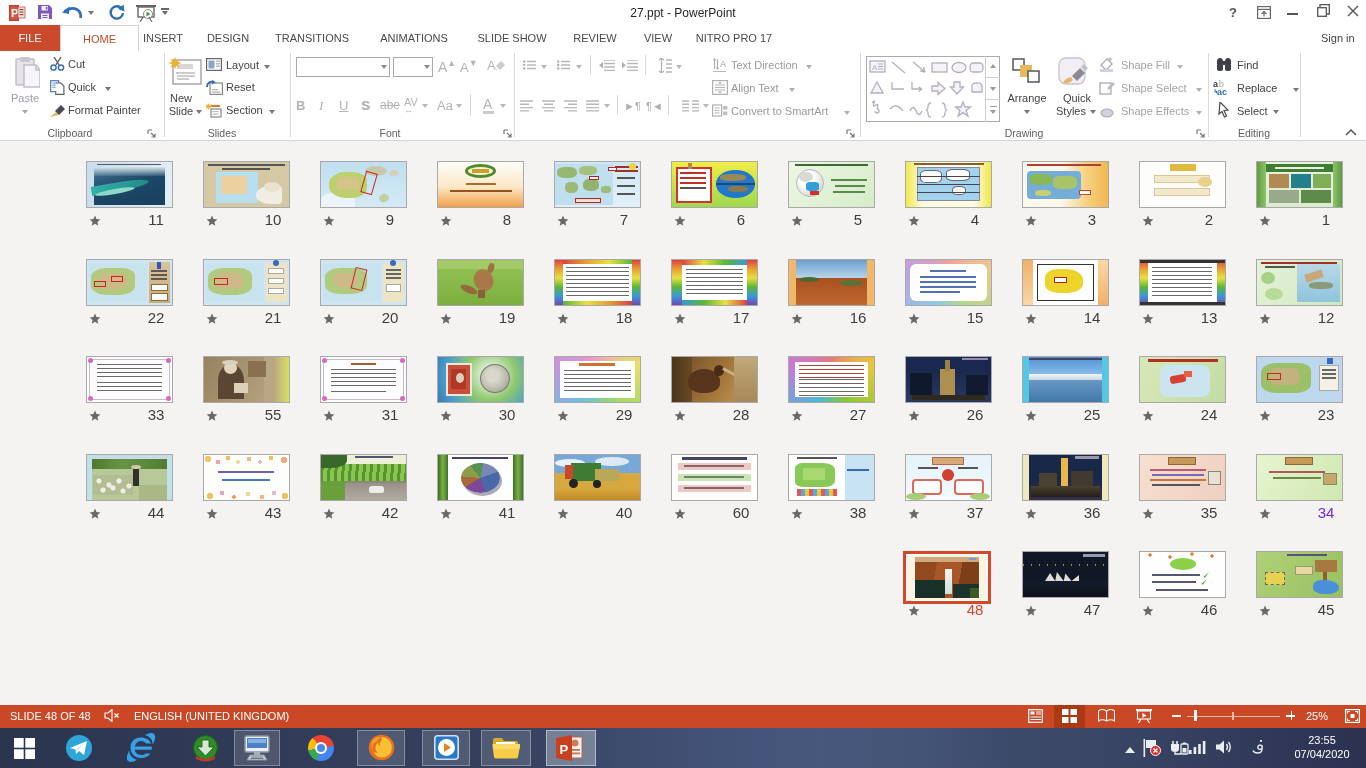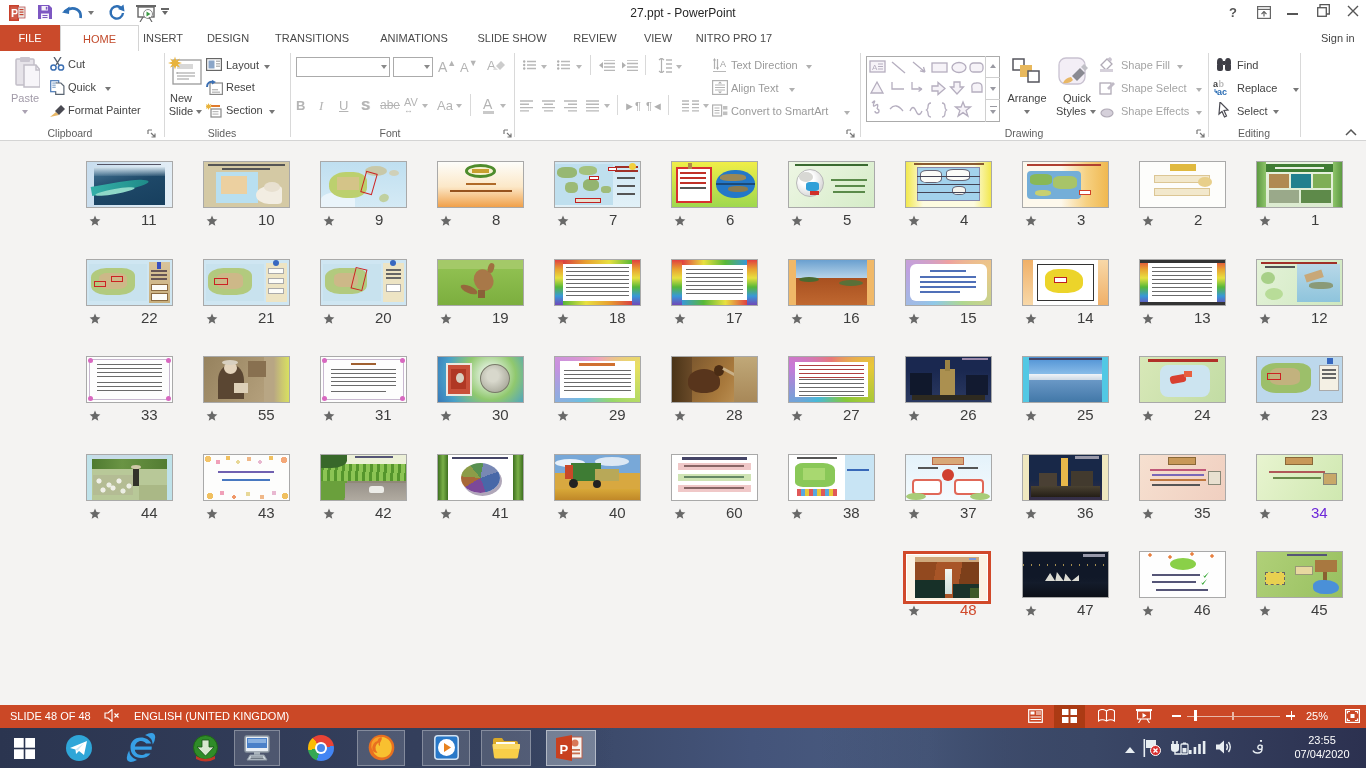--- a/index.html
+++ b/index.html
@@ -3,21 +3,21 @@
 <style>
 *{margin:0;padding:0;box-sizing:border-box}
 html,body{width:1366px;height:768px;overflow:hidden}
 body{font-family:"Liberation Sans",sans-serif;background:#fff;position:relative;font-size:11px;color:#444}
 .a{position:absolute}
 .dar{width:0;height:0;border-left:3px solid transparent;border-right:3px solid transparent;border-top:4px solid #777;display:inline-block}
 .darg{border-top-color:#8a8a8a}
 .tx{white-space:nowrap}
 .sep{width:1px;background:#d9d9d9}
 .thumb{position:absolute;background:#fff;border:1px solid #a9a9a9;overflow:hidden}
-.tn{position:absolute;font-size:15px;color:#3d3d3d;text-align:left;width:30px}
+.tn{position:absolute;font-size:15px;color:#3d3d3d;text-align:center;width:30px}
 .tstar{position:absolute;width:12px;height:12px}
 .td{position:absolute}
 </style></head>
 <body>
 
 <div class="a" style="left:0;top:0;width:1366px;height:25px;background:#fff"></div>
 <svg class="a" style="left:9px;top:5px" width="17" height="16" viewBox="0 0 17 16">
 <rect x="0" y="0" width="10" height="16" fill="#c8402b"></rect>
 <rect x="1.5" y="1.5" width="7" height="13" fill="#fff" opacity="0.15"></rect>
 <text x="2" y="12" font-size="11" font-weight="bold" fill="#fff" font-family="Liberation Sans">P</text>

